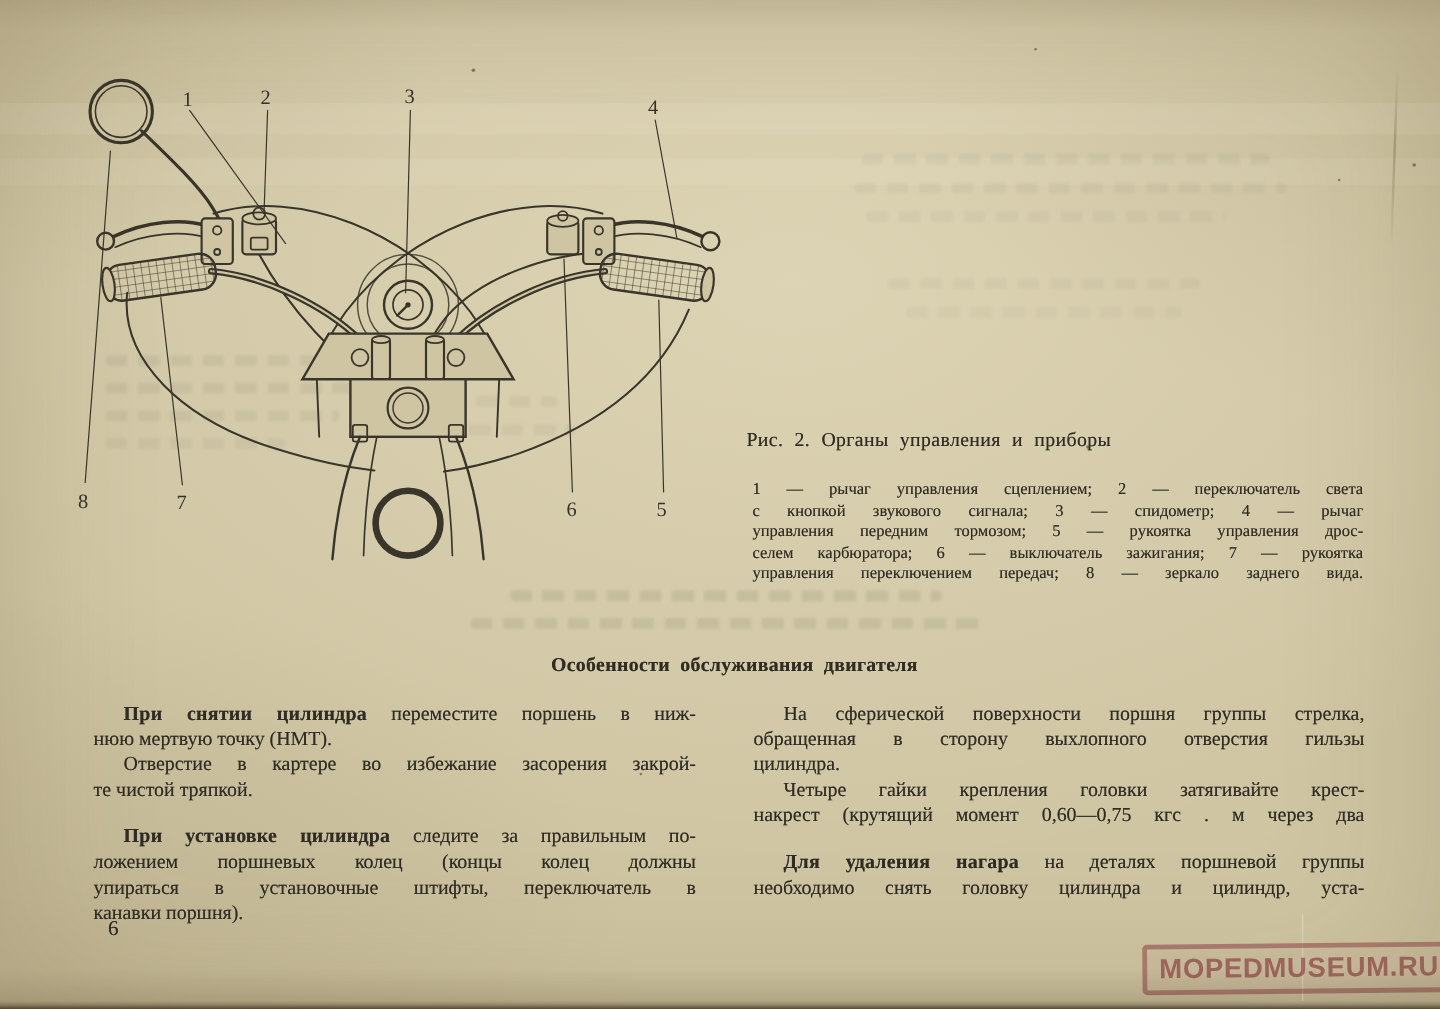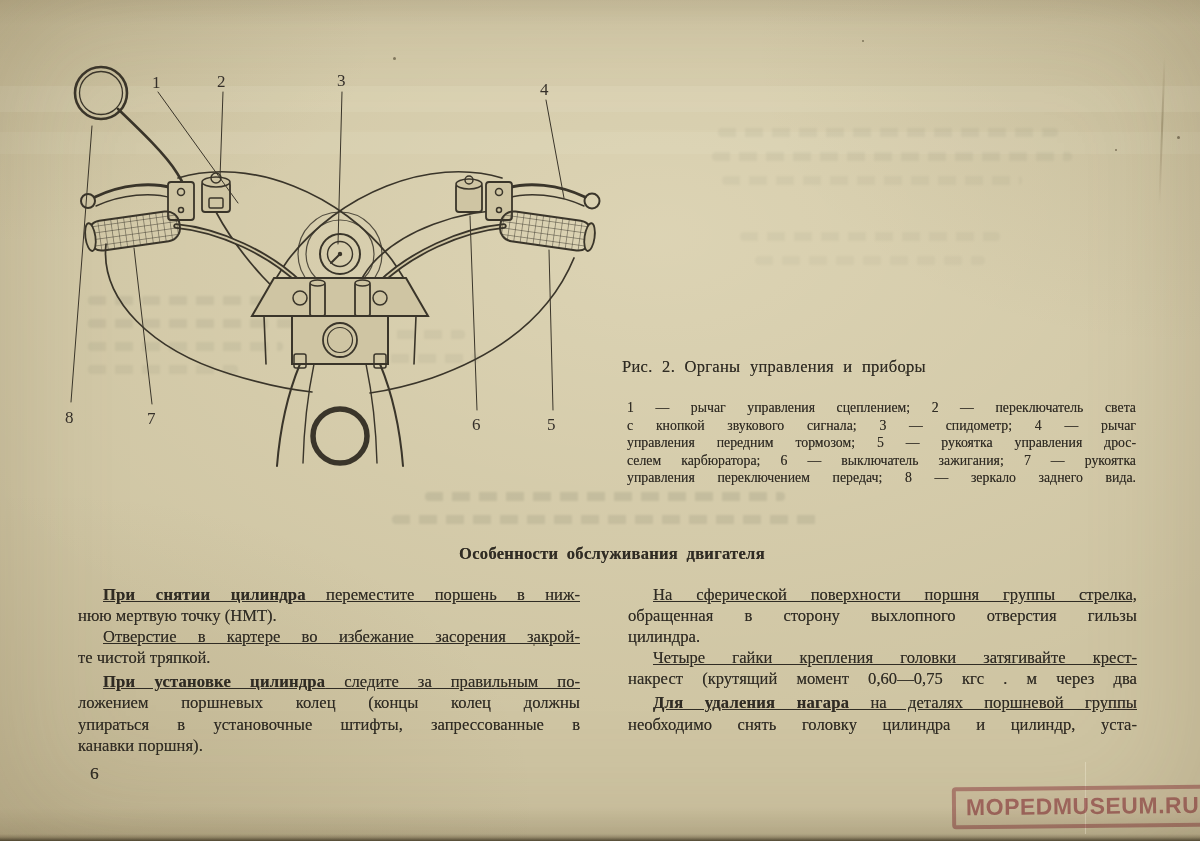--- a/index.html
+++ b/index.html
@@ -37,23 +37,23 @@
   .jl{text-align:justify;text-align-last:justify;}
   
   .heading{position:absolute;left:0;top:544px;width:1200px;text-align:center;
     font-weight:bold;font-size:16.5px;word-spacing:4px;letter-spacing:0.3px;
     text-shadow:0 0 0.5px rgba(48,44,36,0.7);margin-left:12px;}
   
   .col{position:absolute;top:584px;text-shadow:0 0 0.5px rgba(48,44,36,0.6);}
   .col.left{left:78px;width:502px;}
   .col.right{left:628px;width:509px;}
   .para{margin:0;}
-  .para.gap{margin-top:3px;}
+  .para.gap{margin-top:18px;}
   .ln{font-size:16.6px;line-height:21.1px;}
-  .ind{text-indent:25px;text-decoration:underline;}
+  .ind{text-indent:25px;}
   .ln b{font-weight:bold;letter-spacing:0.2px;}
   .pagenum{position:absolute;left:90px;top:763px;font-size:17.5px;text-shadow:0 0 0.5px rgba(48,44,36,0.7);}
   
   .watermark{position:absolute;left:952px;top:786px;padding:3px 10px 4px;
     border:4px solid rgba(187,106,124,0.62);border-radius:4px;
     font-family:"Liberation Sans", sans-serif;font-weight:bold;font-size:23px;letter-spacing:0.5px;
     color:rgba(183,100,119,0.78);background:rgba(214,148,164,0.07);
     transform:rotate(-0.6deg);mix-blend-mode:multiply;white-space:nowrap;}
 </style>
 </head>
@@ -238,21 +238,21 @@
       <div class="ln jl ind"><b>При снятии цилиндра</b><span> переместите поршень в ниж-</span></div>
       <div class="ln"><span>нюю мертвую точку (НМТ).</span></div>
     </div>
     <div class="para">
       <div class="ln jl ind"><span>Отверстие в картере во избежание засорения закрой-</span></div>
       <div class="ln"><span>те чистой тряпкой.</span></div>
     </div>
     <div class="para gap">
       <div class="ln jl ind"><b>При установке цилиндра</b><span> следите за правильным по-</span></div>
       <div class="ln jl"><span>ложением поршневых колец (концы колец должны</span></div>
-      <div class="ln jl"><span>упираться в установочные штифты, запрессованные в</span></div>
+      <div class="ln jl"><span>упираться в установочные штифты, переключатель в</span></div>
       <div class="ln"><span>канавки поршня).</span></div>
     </div>
   </div>
 
   <div class="col right">
     <div class="para">
       <div class="ln jl ind"><span>На сферической поверхности поршня группы стрелка,</span></div>
       <div class="ln jl"><span>обращенная в сторону выхлопного отверстия гильзы</span></div>
       <div class="ln"><span>цилиндра.</span></div>
     </div>

